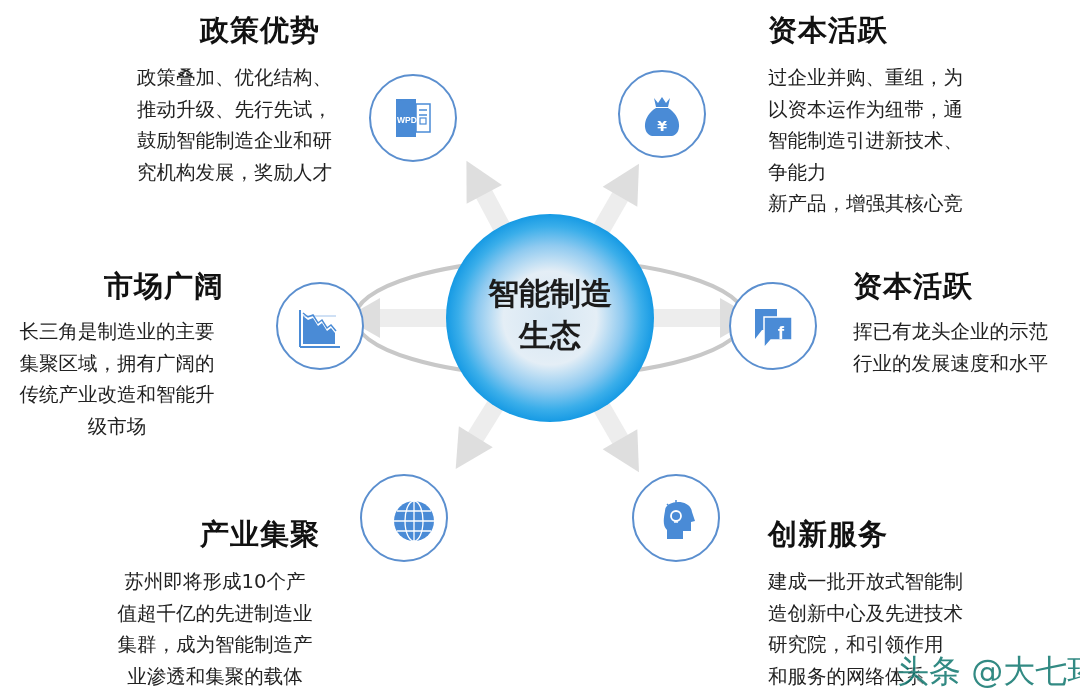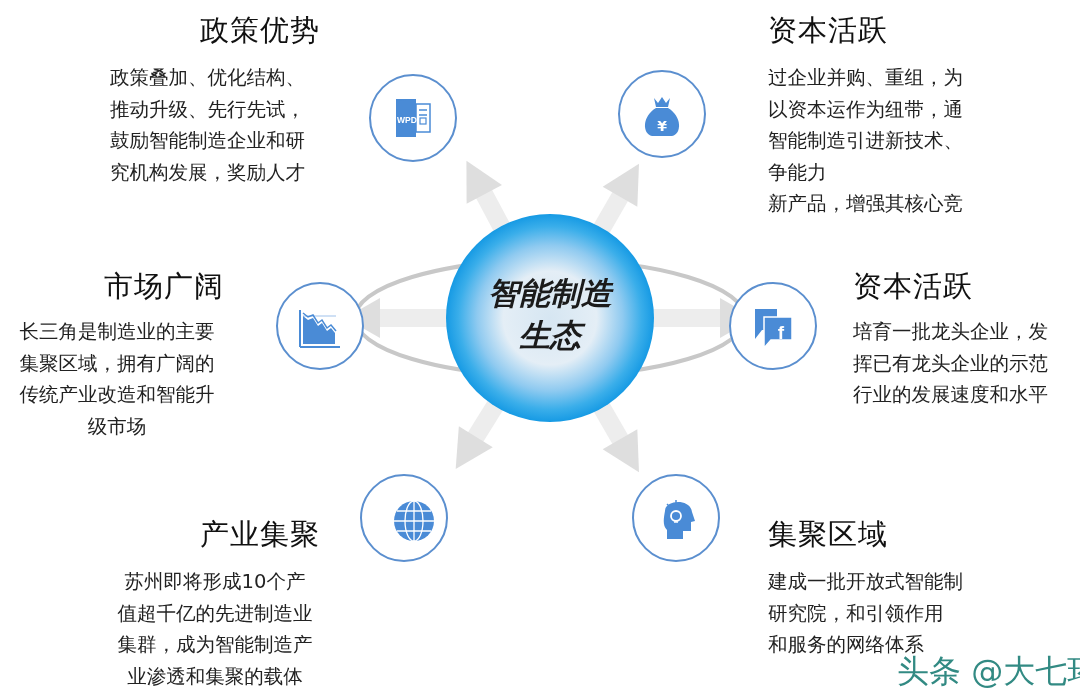--- a/index.html
+++ b/index.html
@@ -4,31 +4,31 @@
 <style>
   html, body { margin: 0; padding: 0; }
   body {
     width: 1080px; height: 700px; position: relative; overflow: hidden;
     background: #ffffff;
     font-family: "DejaVu Sans", "Liberation Sans", sans-serif;
     color: #1a1a1a;
   }
   #diagram-svg { position: absolute; left: 0; top: 0; }
   .title {
-    position: absolute; font-size: 29px; font-weight: normal; color: #111;
+    position: absolute; font-size: 29px; font-weight: bold; color: #111;
     letter-spacing: 1px; white-space: nowrap; line-height: 36px;
   }
   .body {
     position: absolute; font-size: 19.5px; line-height: 31.5px; color: #222;
     width: 222px; word-break: break-all;
   }
   .right-align { text-align: center; }
   .center-label {
     position: absolute; left: 450px; top: 272px; width: 200px; text-align: center;
-    font-size: 31px; font-weight: bold; font-style: italic; color: #1b1b1b;
+    font-size: 31px; font-weight: bold; color: #1b1b1b;
     line-height: 42px; letter-spacing: 0px;
   }
   .watermark {
     position: absolute; left: 897px; top: 650px; font-size: 32px; color: #0f766e;
     white-space: nowrap; opacity: 0.85;
     text-shadow: 0 0 2px #fff, 0 0 3px #fff;
   }
 </style>
 </head>
 <body>
@@ -155,21 +155,21 @@
     </g>
   </g>
 </svg>
 
 <div class="center-label">
   <div>智能制造</div>
   <div>生态</div>
 </div>
 
 <div class="title" style="left:200px; top:12px;">政策优势</div>
-<div class="body" style="left:110px; top:62px;">
+<div class="body" style="left:110px; top:62px;text-align:right;">
   <div>政策叠加、优化结构、</div>
   <div>推动升级、先行先试，</div>
   <div>鼓励智能制造企业和研</div>
   <div>究机构发展，奖励人才</div>
 </div>
 
 <div class="title" style="left:768px; top:12px;">资本活跃</div>
 <div class="body" style="left:768px; top:62px;">
   <div>过企业并购、重组，为</div>
   <div>以资本运作为纽带，通</div>
@@ -181,33 +181,33 @@
 <div class="title" style="left:104px; top:268px;text-align:center;">市场广阔</div>
 <div class="body right-align" style="left:6px; top:316px;">
   <div>长三角是制造业的主要</div>
   <div>集聚区域，拥有广阔的</div>
   <div>传统产业改造和智能升</div>
   <div>级市场</div>
 </div>
 
 <div class="title" style="left:853px; top:268px;">资本活跃</div>
 <div class="body" style="left:853px; top:316px;">
-  <div>培育一批龙头企业，发</div>
   <div>挥已有龙头企业的示范</div>
   <div>行业的发展速度和水平</div>
 </div>
 
 <div class="title" style="left:200px; top:516px;">产业集聚</div>
 <div class="body right-align" style="left:104px; top:566px;">
   <div>苏州即将形成10个产</div>
   <div>值超千亿的先进制造业</div>
   <div>集群，成为智能制造产</div>
   <div>业渗透和集聚的载体</div>
 </div>
 
-<div class="title" style="left:768px; top:516px;">集聚区域</div>
+<div class="title" style="left:768px; top:516px;">创新服务</div>
 <div class="body" style="left:768px; top:566px;">
   <div>建成一批开放式智能制</div>
+  <div>造创新中心及先进技术</div>
   <div>研究院，和引领作用</div>
   <div>和服务的网络体系</div>
 </div>
 
 <div class="watermark">头条 @大七环</div>
 
 </body></html>

